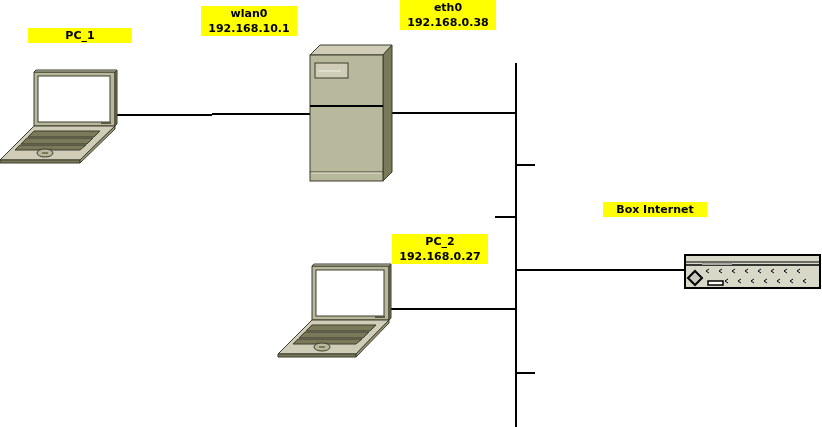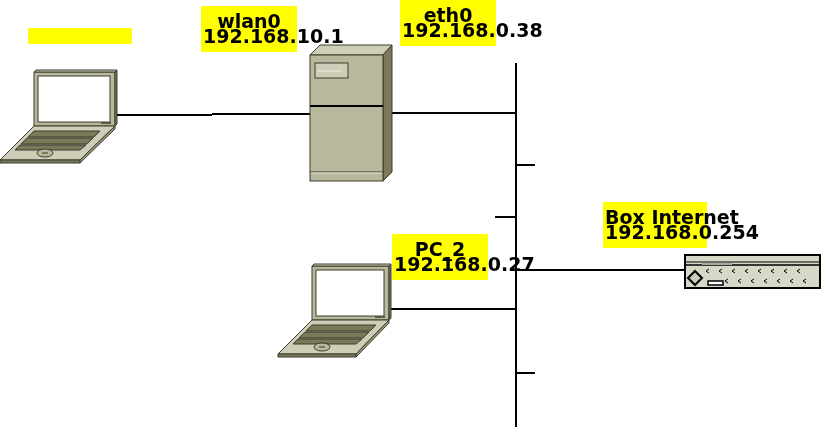--- a/index.html
+++ b/index.html
@@ -4,24 +4,24 @@
   <style>
     html, body { margin: 0; padding: 0; background: #ffffff; }
     body { width: 822px; height: 427px; position: relative; overflow: hidden; font-family: "DejaVu Sans", sans-serif; }
     svg { position: absolute; left: 0; top: 0; }
     .label {
       position: absolute;
       background: #ffff00;
       color: #000;
       font-family: "DejaVu Sans", sans-serif;
       font-weight: bold;
-      font-size: 19px;
+      font-size: 11px;
       line-height: 15px;
       text-align: center;
-      padding: 8px 2px;
+      padding: 0 2px;
       white-space: nowrap;
     }
     .label span { display: block; }
   </style>
 </head>
 <body>
 
 <svg width="822" height="427" viewBox="0 0 822 427">
 
   <g stroke="#000" stroke-width="2">
@@ -103,33 +103,33 @@
       <polyline points="754,279 751,281 754,283"></polyline>
       <polyline points="767,279 764,281 767,283"></polyline>
       <polyline points="780,279 777,281 780,283"></polyline>
       <polyline points="793,279 790,281 793,283"></polyline>
       <polyline points="806,279 803,281 806,283"></polyline>
     </g>
   </g>
 </svg>
 
 <div class="label" style="left:28px; top:28px; width:100px;">
+  <span>PC_1</span>
 </div>
 
 <div class="label" style="left:201px; top:6px; width:92px;">
   <span>wlan0</span>
   <span>192.168.10.1</span>
 </div>
 
 <div class="label" style="left:400px; top:0px; width:92px;">
   <span>eth0</span>
   <span>192.168.0.38</span>
 </div>
 
 <div class="label" style="left:392px; top:234px; width:92px;">
   <span>PC_2</span>
   <span>192.168.0.27</span>
 </div>
 
 <div class="label" style="left:603px; top:202px; width:100px;">
   <span>Box Internet</span>
-  <span>192.168.0.254</span>
 </div>
 
 </body></html>

